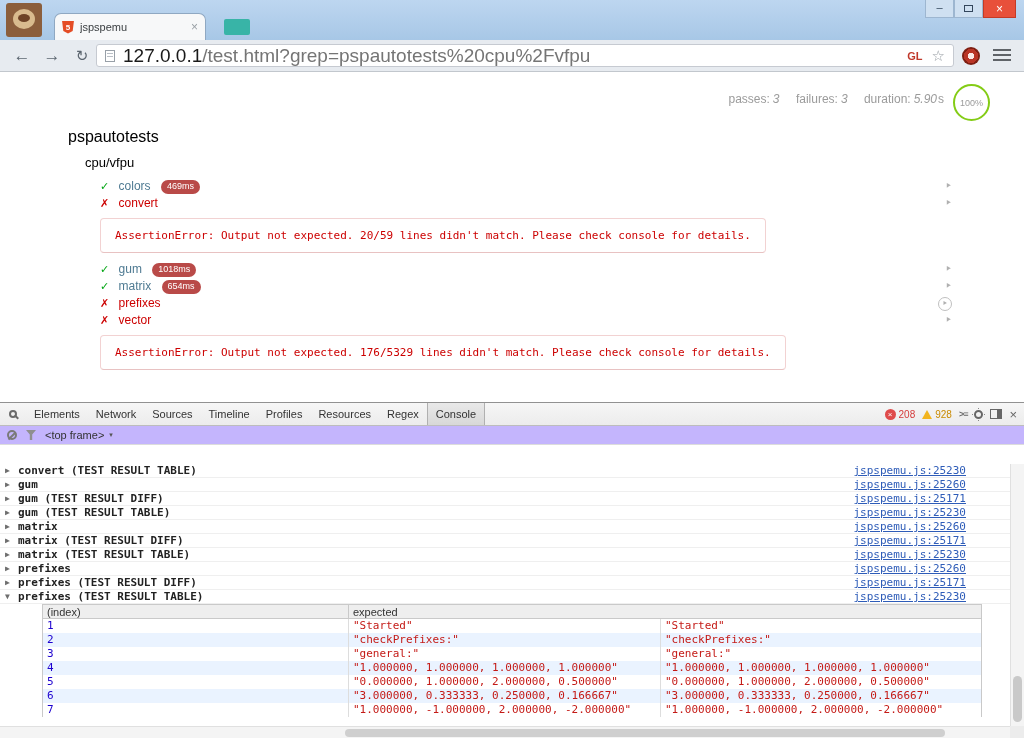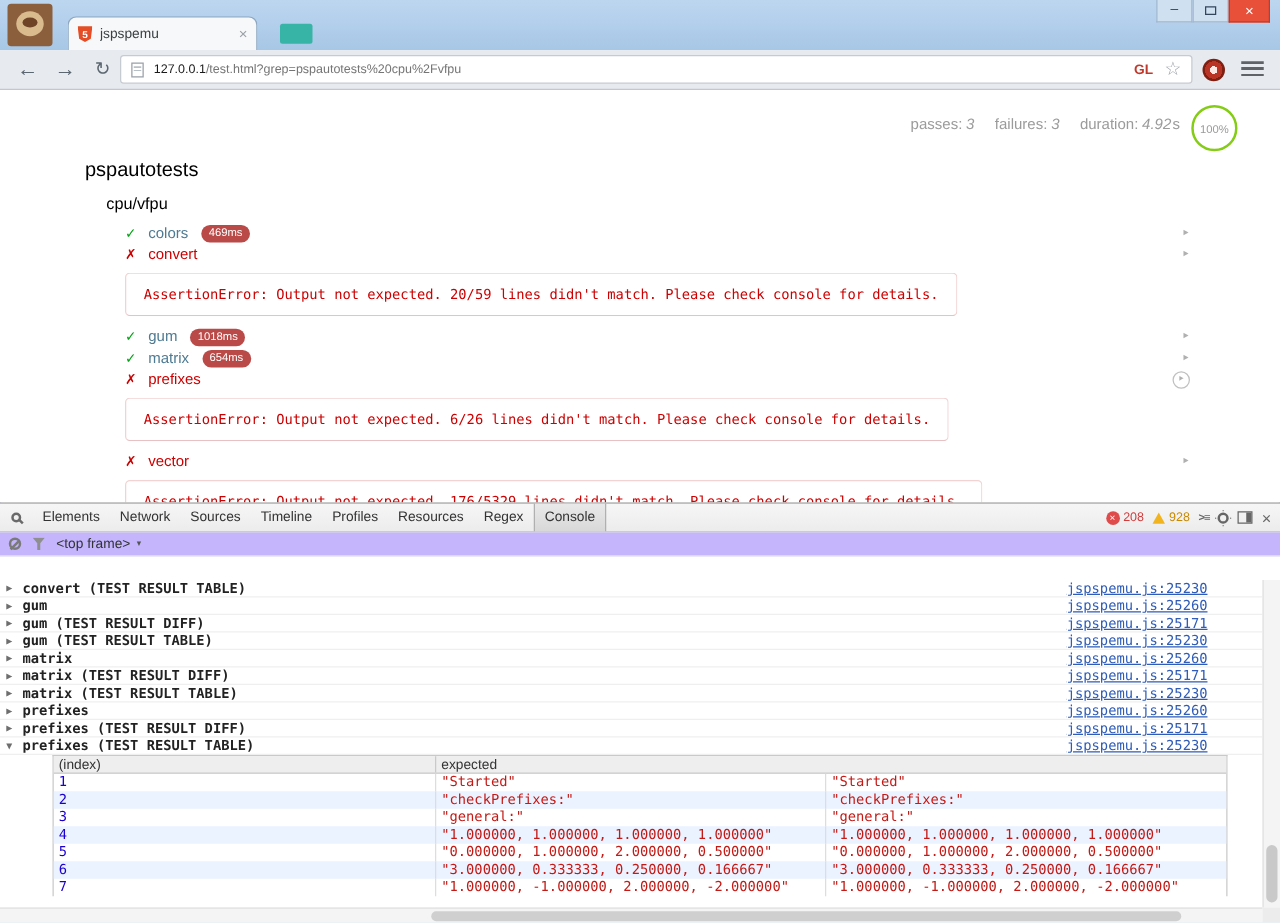--- a/index.html
+++ b/index.html
@@ -43,21 +43,21 @@
     background:#e7ebf0; border-bottom:1px solid #c2c7cd; }
   .navbtn { position:absolute; top:4px; width:24px; height:24px; text-align:center;
     font-size:17px; line-height:24px; color:#5c6670; }
   .navbtn.back { left:10px; } .navbtn.fwd { left:40px; } .navbtn.reload { left:70px; font-size:15px; }
   .omnibox { position:absolute; left:96px; top:4px; width:858px; height:23px;
     background:#fff; border:1px solid #c6cad1; border-radius:3px;
     display:flex; align-items:center; padding:0 8px; }
   .page-icon { width:10px; height:12px; border:1px solid #98a0a8; flex:0 0 auto; position:relative; }
   .page-icon::after { content:''; position:absolute; left:1px; right:1px; top:2px; height:6px;
     background:repeating-linear-gradient(#b9bfc6 0 1px, transparent 1px 3px); }
-  .url-text { flex:1; margin-left:8px; font-size:10px; white-space:nowrap; overflow:hidden; }
+  .url-text { flex:1; margin-left:8px; font-size:19px; white-space:nowrap; overflow:hidden; }
   .url-domain { color:#1a1a1a; }
   .url-path { color:#757575; }
   .gl-badge { color:#c0392b; font-weight:bold; font-size:11px; margin-right:9px; }
   .star { color:#9aa0a6; font-size:15px; line-height:15px; }
   .ext-icon { position:absolute; right:44px; top:7px; width:18px; height:18px; border-radius:50%;
     background:radial-gradient(circle at 50% 50%, #fbe8e4 0 3px, #b93425 3px 7px, #7e1f12 7px); }
   .menu-btn { position:absolute; right:13px; top:9px; width:18px; height:13px;
     background:repeating-linear-gradient(#5f6368 0 2px, transparent 2px 5px); }
 
   
@@ -207,21 +207,21 @@
       <span class="star">☆</span>
     </div>
     <div class="ext-icon"></div>
     <div class="menu-btn"></div>
   </div>
 
   <div class="page">
     <div class="stats">
       <span class="stat-group"><span>passes:</span><em>3</em></span>
       <span class="stat-group"><span>failures:</span><em>3</em></span>
-      <span class="stat-group"><span>duration:</span><em>4.92</em><span>s</span></span>
+      <span class="stat-group"><span>duration:</span><em>5.90</em><span>s</span></span>
     </div>
     <div class="progress-ring">
         <span>100%</span>
       </div>
     <div class="suite-title">pspautotests</div>
     <div class="subsuite">cpu/vfpu</div>
 
     <div class="tests">
 
         <div class="test pass">
@@ -265,23 +265,20 @@
           </div>
 
         </div>
 
         <div class="test fail">
           <div class="test-line">
             <span class="mark">✗</span>
             <span class="tname">prefixes</span>
             
             <span class="replay circled">‣</span>
-          </div>
-          <div class="error-wrap">
-            <pre class="error-box">AssertionError: Output not expected. 6/26 lines didn't match. Please check console for details.</pre>
           </div>
         </div>
 
         <div class="test fail">
           <div class="test-line">
             <span class="mark">✗</span>
             <span class="tname">vector</span>
             
             <span class="replay">‣</span>
           </div>

